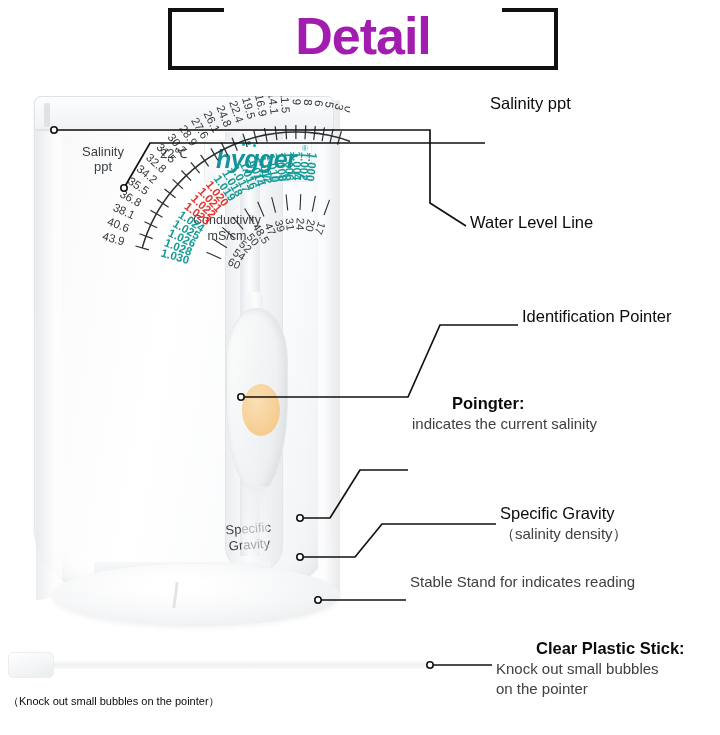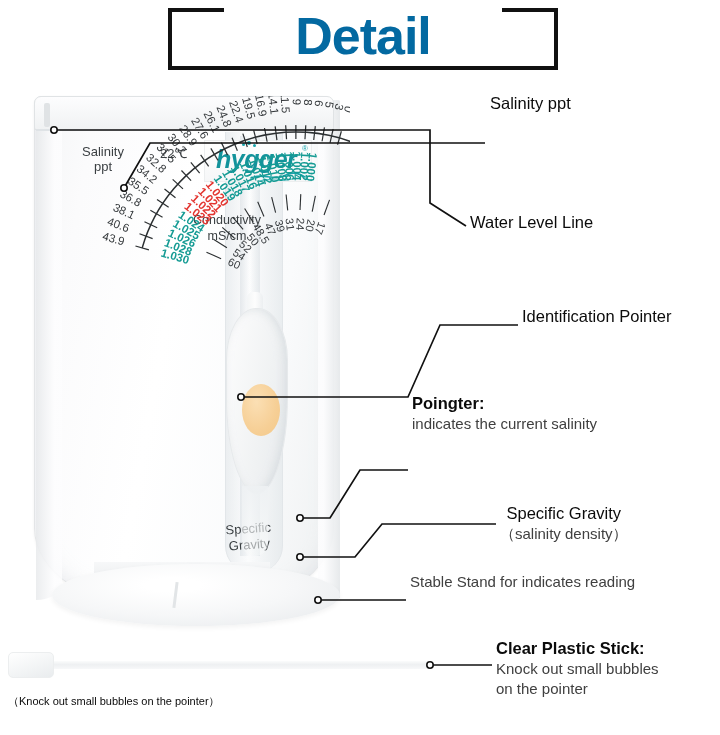--- a/index.html
+++ b/index.html
@@ -24,21 +24,21 @@
   }
   .title-frame::before, .title-frame::after {
     content: ""; position: absolute; top: -4px; height: 56px; background: #fff;
   }
   .title-frame::before { left: 52px; width: 142px; }
   .title-frame::after  { right: 52px; width: 142px; }
   .title-text {
     position: absolute; left: 0; right: 0; top: -6px;
     text-align: center;
     font-size: 52px; font-weight: bold; letter-spacing: -1px;
-    color: #0369a1; z-index: 3; line-height: 68px;
+    color: #a21caf; z-index: 3; line-height: 68px;
   }
 
   
   .device {
     position: absolute; left: 28px; top: 96px; width: 322px; height: 520px;
   }
   .body-shell {
     position: absolute; left: 6px; top: 0; width: 300px; height: 512px;
     background: linear-gradient(100deg,#f4f5f6 0%,#fbfbfc 16%,#ffffff 44%,#fafbfc 74%,#eef0f1 100%);
     border: 1px solid #e3e5e7;
@@ -176,22 +176,22 @@
   }
   .stick-rod {
     position: absolute; left: 42px; top: 13px; width: 382px; height: 8px;
     background: linear-gradient(180deg,#fbfcfc,#eef0f2 45%,#f7f8f9);
     border-radius: 4px;
   }
 
   
   .lines { position: absolute; left: 0; top: 0; width: 720px; height: 735px; pointer-events: none; }
   .callout { position: absolute; white-space: nowrap; }
-  .callout .c-title { font-size: 16.5px; font-weight: bold; color: #0b0b0b; line-height: 21px; }
-  .callout .c-main  { font-size: 16.5px; color: #0b0b0b; line-height: 21px; text-align: center; }
+  .callout .c-title { font-size: 16.5px; font-weight: bold; color: #0b0b0b; line-height: 21px; margin-left: 40px; }
+  .callout .c-main  { font-size: 16.5px; color: #0b0b0b; line-height: 21px; }
   .callout .c-sub   { font-size: 15px; color: #404040; line-height: 20px; }
 
   .co-salinity { left: 490px; top: 93px; }
   .co-water    { left: 470px; top: 212px; }
   .co-ident    { left: 522px; top: 306px; }
   .co-point    { left: 412px; top: 393px; }
   .co-sg       { left: 500px; top: 503px; }
   .co-boat     { left: 410px; top: 572px; }
   .co-stick    { left: 496px; top: 638px; }
 

